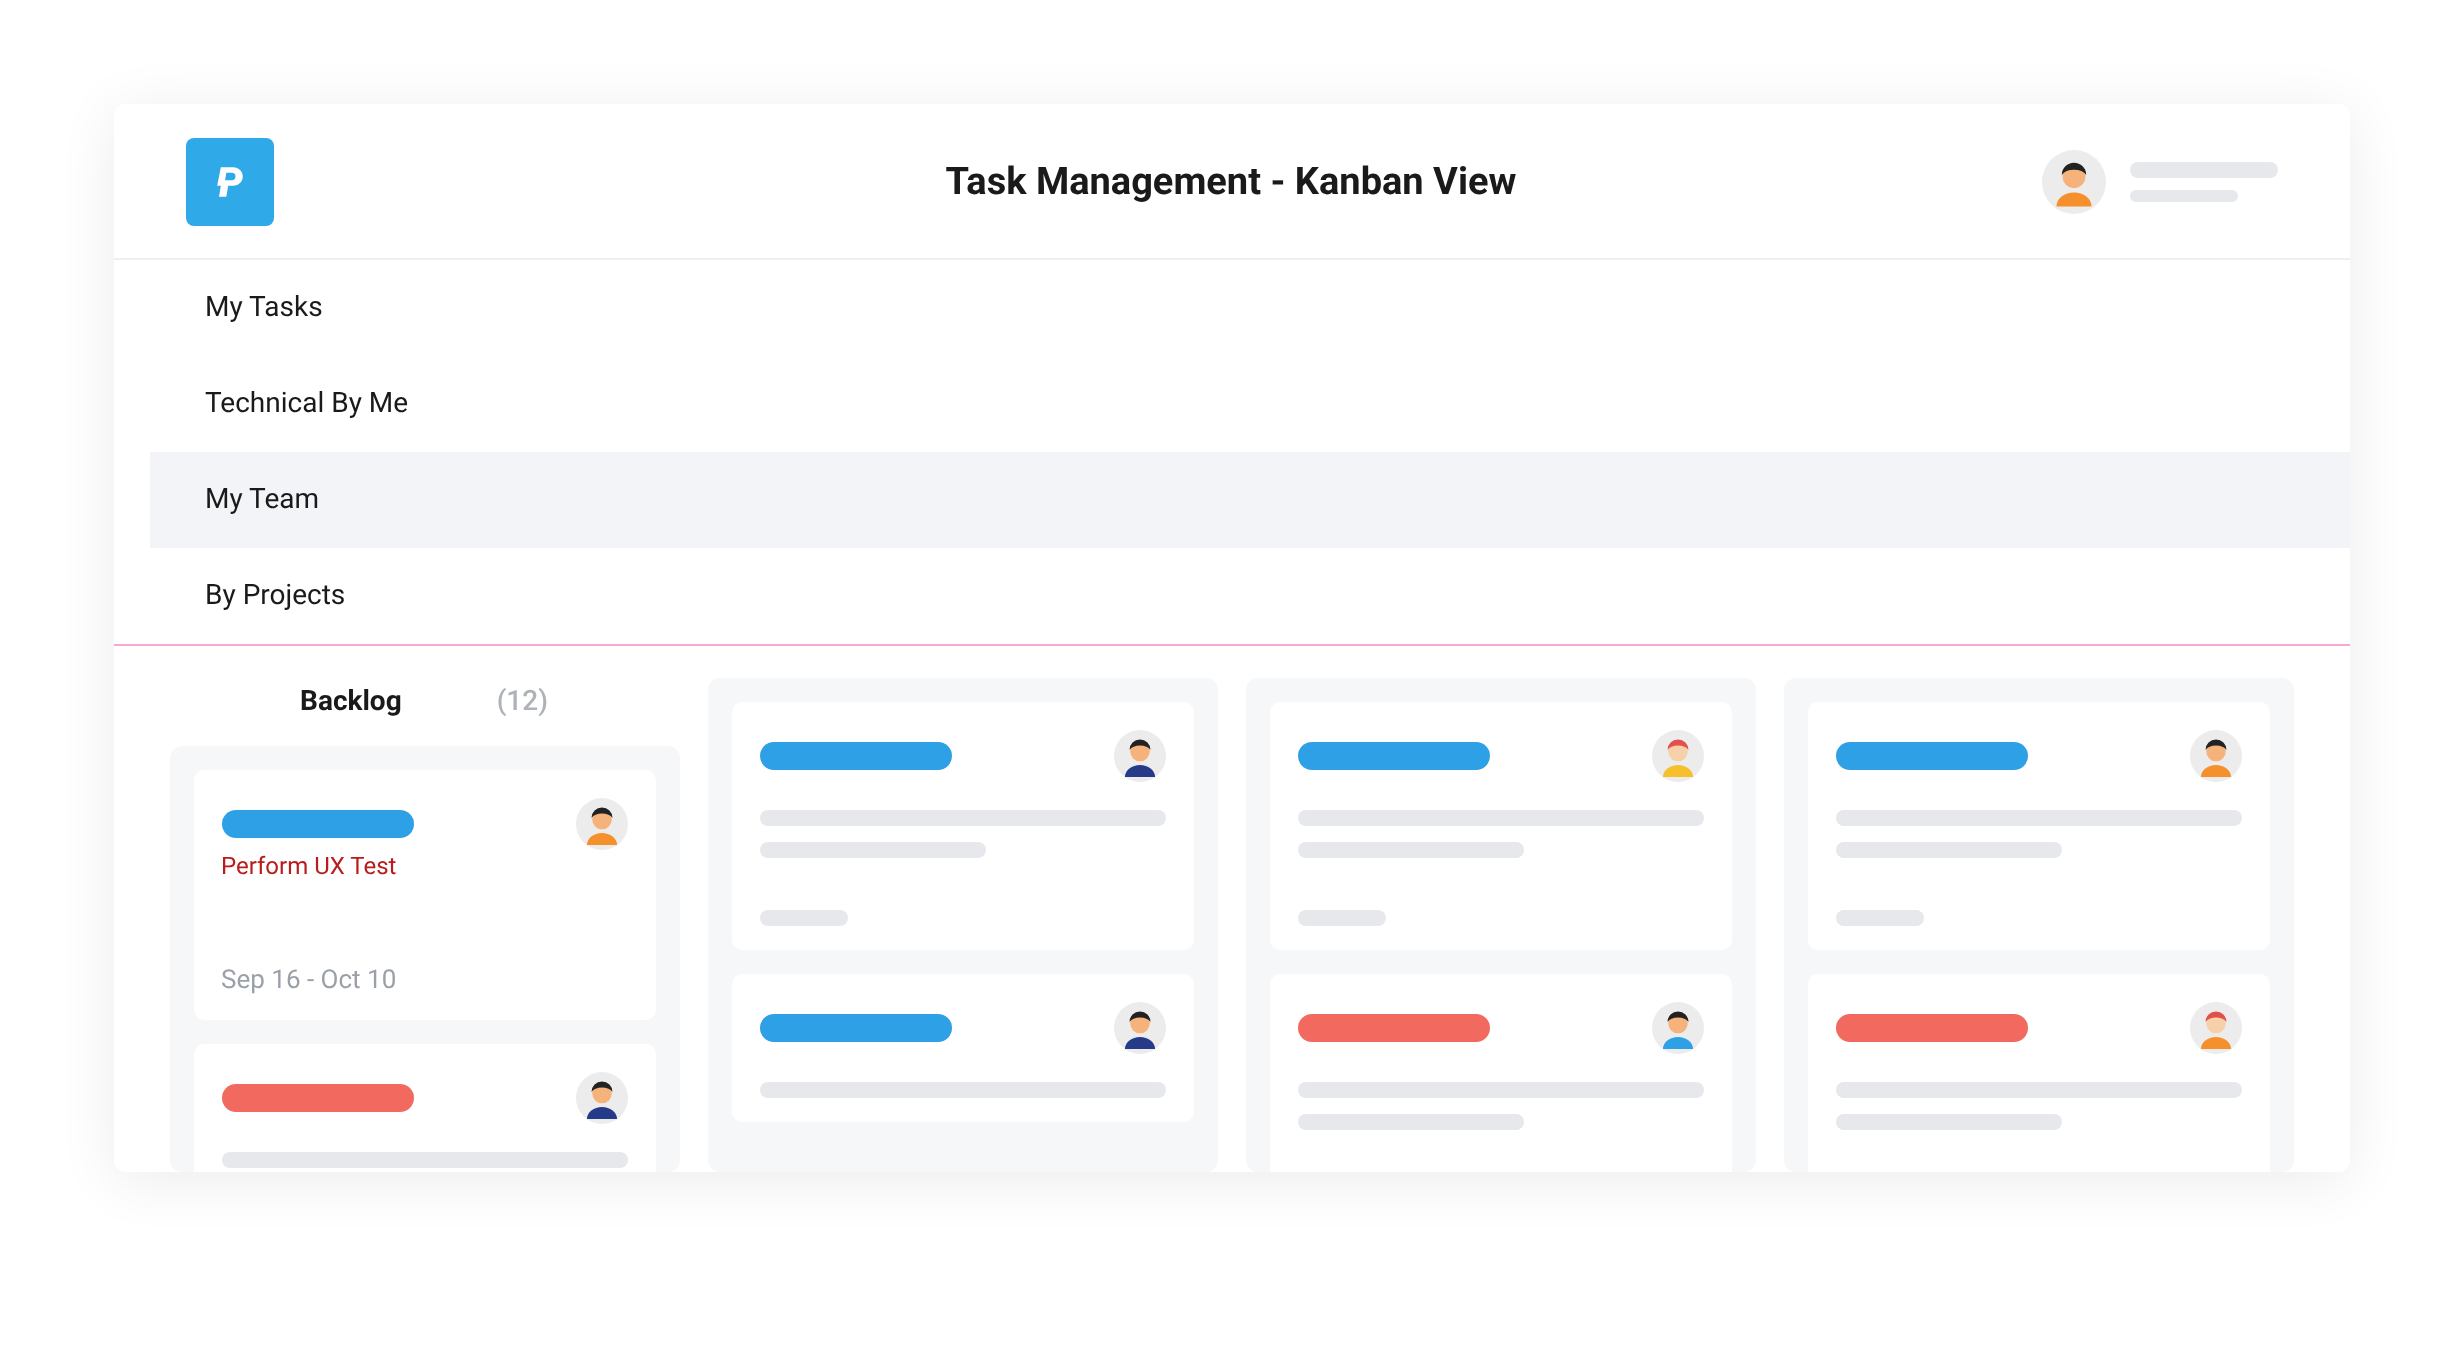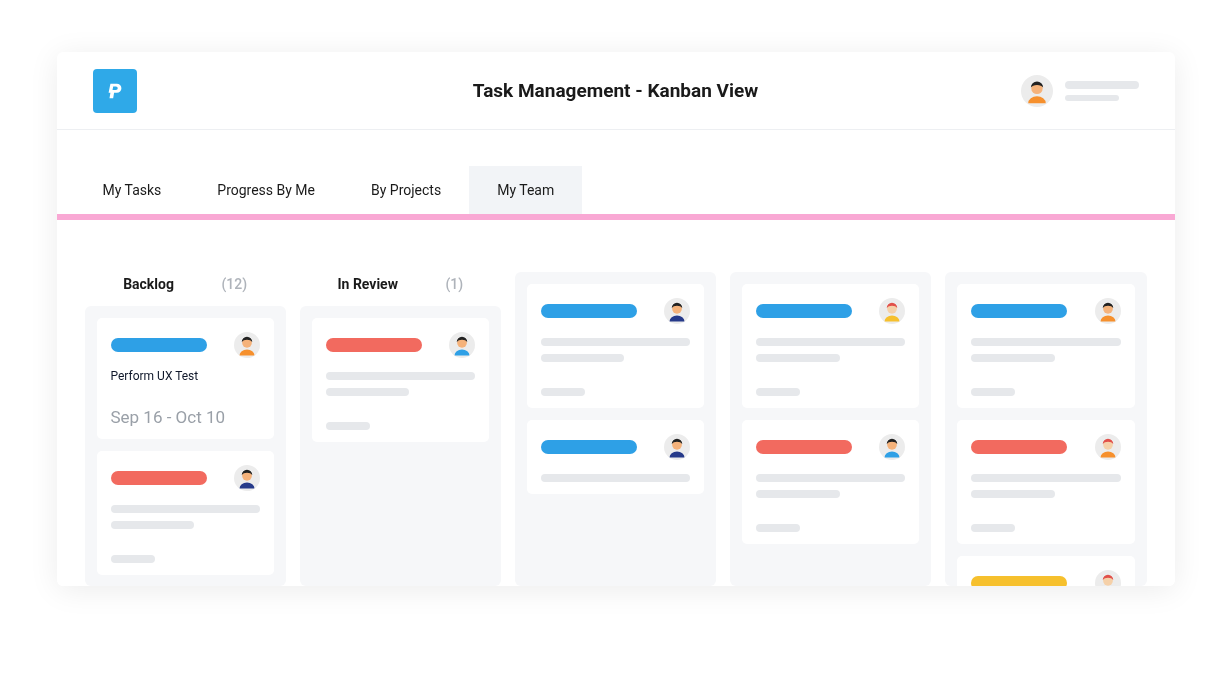--- a/index.html
+++ b/index.html
@@ -15,21 +15,20 @@
   }
   .app {
     width: 1118px;
     height: 534px;
     background: #fff;
     border-radius: 6px;
     box-shadow: 0 4px 30px rgba(0,0,0,0.08);
     overflow: hidden;
     display: flex;
     flex-direction: column;
-    gap: 36px;
   }
   
   .header {
     height: 78px;
     display: flex;
     align-items: center;
     padding: 0 36px;
     border-bottom: 1px solid #edeff2;
     position: relative;
   }
@@ -64,22 +63,23 @@
     overflow: hidden;
   }
   .avatar svg { width: 28px; height: 28px; }
   .profile-lines { display:flex; flex-direction:column; gap:6px; }
   .profile-lines .l1 { width:74px; height:8px; background:#e6e8eb; border-radius:4px; }
   .profile-lines .l2 { width:54px; height:6px; background:#e6e8eb; border-radius:3px; }
 
   
   .tabs {
     display: flex;
-    border-bottom: 6px solid #f9a8d4;
+    border-bottom: 1px solid #f9a8d4;
     padding-left: 18px;
+    flex-direction: column;
   }
   .tab {
     padding: 16px 28px;
     font-size: 14px;
     color: #1a1a1a;
     cursor: pointer;
   }
   .tab.active {
     background: #f2f4f7;
   }
@@ -133,31 +133,31 @@
     height: 14px;
     border-radius: 7px;
     width: 96px;
   }
   .pill.blue { background:#2ea0e6; }
   .pill.red { background:#f26a5f; }
   .pill.yellow { background:#f6c02d; }
   .card .avatar { width:26px; height:26px; }
   .card .avatar svg { width:24px; height:24px; }
   .card-title {
-    margin-top: 10px;
+    margin-top: 0;
     font-size: 12px;
-    color: #0f172a;
+    color: #b91c1c;
     line-height: 1.35;
   }
   .skel { height:8px; border-radius:4px; background:#e6e8eb; }
   .skel.line1 { width:100%; margin-top:14px; }
   .skel.line2 { width:56%; margin-top:8px; }
   .dates {
-    margin-top: 23px;
-    font-size: 17px;
+    margin-top: 42px;
+    font-size: 13px;
     color: #9aa0a8;
   }
   .skel.footer { width:44px; margin-top:26px; }
 </style>
 </head>
 <body>
 
 <div class="app">
 
   <div class="header">
@@ -178,23 +178,23 @@
         </div>
       <div class="profile-lines">
         <div class="l1"></div>
         <div class="l2"></div>
       </div>
     </div>
   </div>
 
   <div class="tabs" id="tabs">
       <div class="tab">My Tasks</div>
-      <div class="tab">Progress By Me</div>
+      <div class="tab">Technical By Me</div>
+      <div class="tab active">My Team</div>
       <div class="tab">By Projects</div>
-      <div class="tab active">My Team</div>
     </div>
 
   <div class="board" id="board">
       <div class="column">
         <div class="col-header"><span>Backlog</span> <span class="count"> (12)</span></div>
         <div class="col-body">
           <div class="card">
             <div class="card-top">
               <div class="pill blue"></div>
               <div class="avatar">
@@ -236,41 +236,20 @@
     <path d="M9 12 a7 7 0 0 1 14 0 q-2 -3 -7 -3 t-7 3 z" fill="#e1504a"></path>
   </svg>
               </div>
             </div>
             <div class="skel line1"></div>
             <div class="skel line2"></div>
           </div>
         </div>
       </div>
       <div class="column">
-        <div class="col-header"><span>In Review</span> <span class="count"> (1)</span></div>
-        <div class="col-body">
-          <div class="card">
-            <div class="card-top">
-              <div class="pill red"></div>
-              <div class="avatar">
-                <svg viewBox="0 0 32 32">
-    <circle cx="16" cy="16" r="16" fill="#ececec"></circle>
-    <path d="M6 30 a10 8 0 0 1 20 0 z" fill="#2ea0e6"></path>
-    <circle cx="16" cy="13" r="6.5" fill="#f5b27a"></circle>
-    <path d="M9 12 a7 7 0 0 1 14 0 q-2 -3 -7 -3 t-7 3 z" fill="#222"></path>
-  </svg>
-              </div>
-            </div>
-            <div class="skel line1"></div>
-            <div class="skel line2"></div>
-            <div class="skel footer"></div>
-          </div>
-        </div>
-      </div>
-      <div class="column">
         <div class="col-body">
           <div class="card">
             <div class="card-top">
               <div class="pill blue"></div>
               <div class="avatar">
                 <svg viewBox="0 0 32 32">
     <circle cx="16" cy="16" r="16" fill="#ececec"></circle>
     <path d="M6 30 a10 8 0 0 1 20 0 z" fill="#263a8a"></path>
     <circle cx="16" cy="13" r="6.5" fill="#f5b27a"></circle>
     <path d="M9 12 a7 7 0 0 1 14 0 q-2 -3 -7 -3 t-7 3 z" fill="#222"></path>

